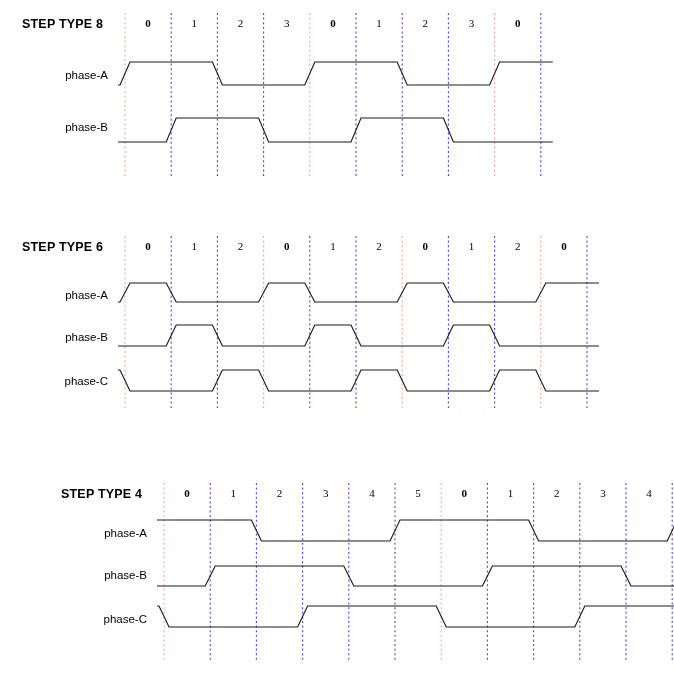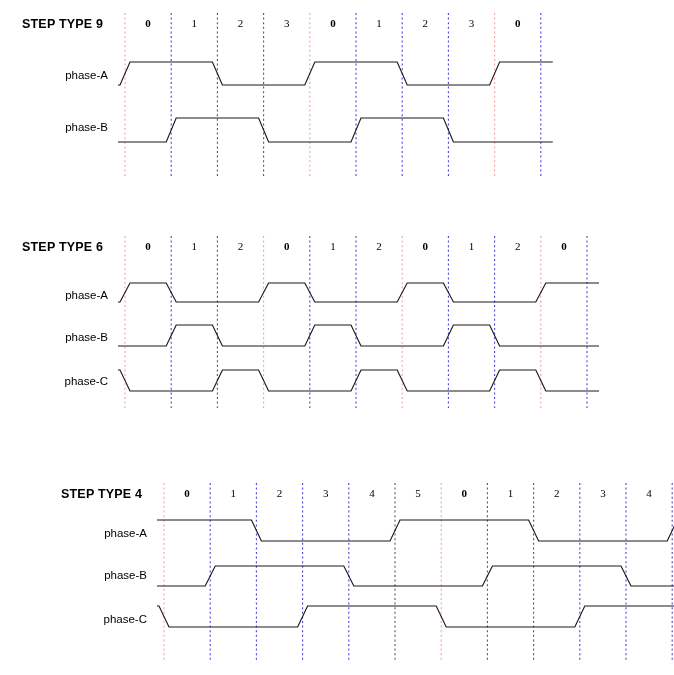--- a/index.html
+++ b/index.html
@@ -95,21 +95,21 @@
         <line x1="263.6" x2="263.6" y1="13" y2="176" class="grid-blue"></line>
         <line x1="309.8" x2="309.8" y1="13" y2="176" class="grid-red"></line>
         <line x1="356" x2="356" y1="13" y2="176" class="grid-blue"></line>
         <line x1="402.20000000000005" x2="402.20000000000005" y1="13" y2="176" class="grid-blue"></line>
         <line x1="448.40000000000003" x2="448.40000000000003" y1="13" y2="176" class="grid-blue"></line>
         <line x1="494.6" x2="494.6" y1="13" y2="176" class="grid-red"></line>
         <line x1="540.8" x2="540.8" y1="13" y2="176" class="grid-blue"></line>
         <path d="M 118 85 L 120 85 L 130 62 L 212.4 62 L 222.4 85 L 304.8 85 L 314.8 62 L 397.20000000000005 62 L 407.20000000000005 85 L 489.6 85 L 499.6 62 L 552.8 62" class="wave-path"></path>
         <path d="M 118 142 L 166.2 142 L 176.2 118 L 258.6 118 L 268.6 142 L 351 142 L 361 118 L 443.40000000000003 118 L 453.40000000000003 142 L 552.8 142" class="wave-path"></path>
       </svg>
-      <div class="block-title" style="left: 22px; top: 17px;">STEP TYPE 9</div>
+      <div class="block-title" style="left: 22px; top: 17px;">STEP TYPE 8</div>
       <div class="step-number bold" style="left: 133.1px; top: 17px; width: 30px;">0</div>
       <div class="step-number" style="left: 179.3px; top: 17px; width: 30px;">1</div>
       <div class="step-number" style="left: 225.5px; top: 17px; width: 30px;">2</div>
       <div class="step-number" style="left: 271.7px; top: 17px; width: 30px;">3</div>
       <div class="step-number bold" style="left: 317.9px; top: 17px; width: 30px;">0</div>
       <div class="step-number" style="left: 364.1px; top: 17px; width: 30px;">1</div>
       <div class="step-number" style="left: 410.3px; top: 17px; width: 30px;">2</div>
       <div class="step-number" style="left: 456.5px; top: 17px; width: 30px;">3</div>
       <div class="step-number bold" style="left: 502.7px; top: 17px; width: 30px;">0</div>
       <div class="row-label" style="left: -2px; width: 110px; top: 69px;">phase-A</div>

